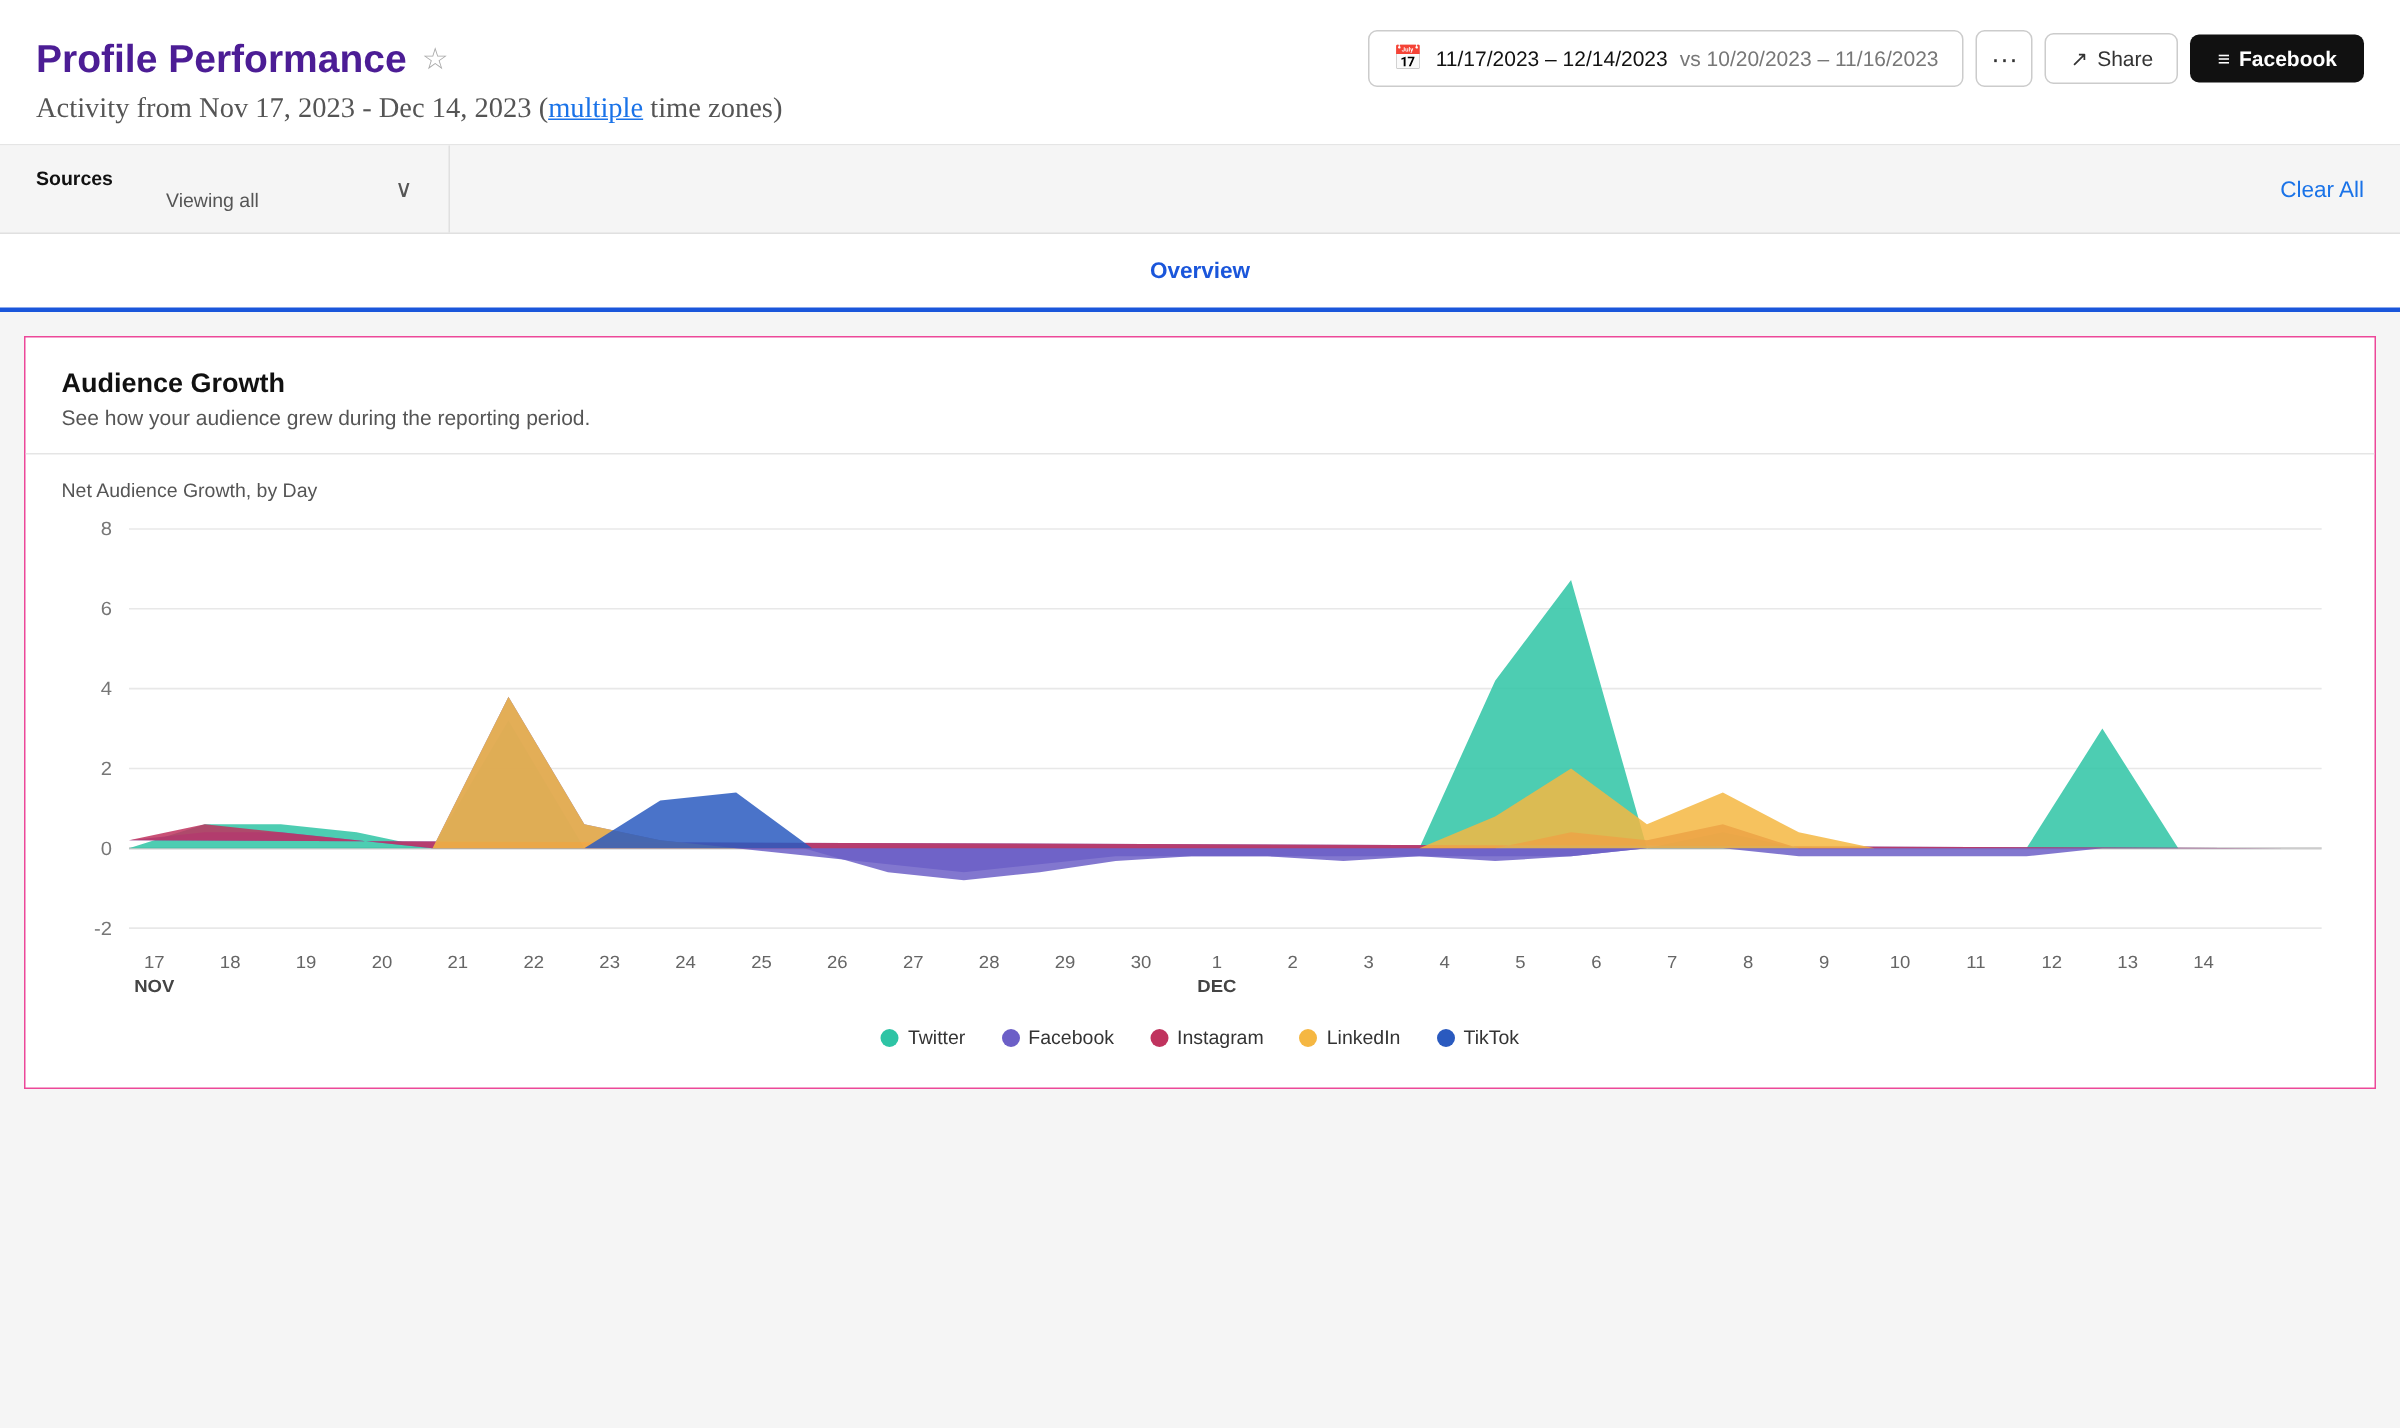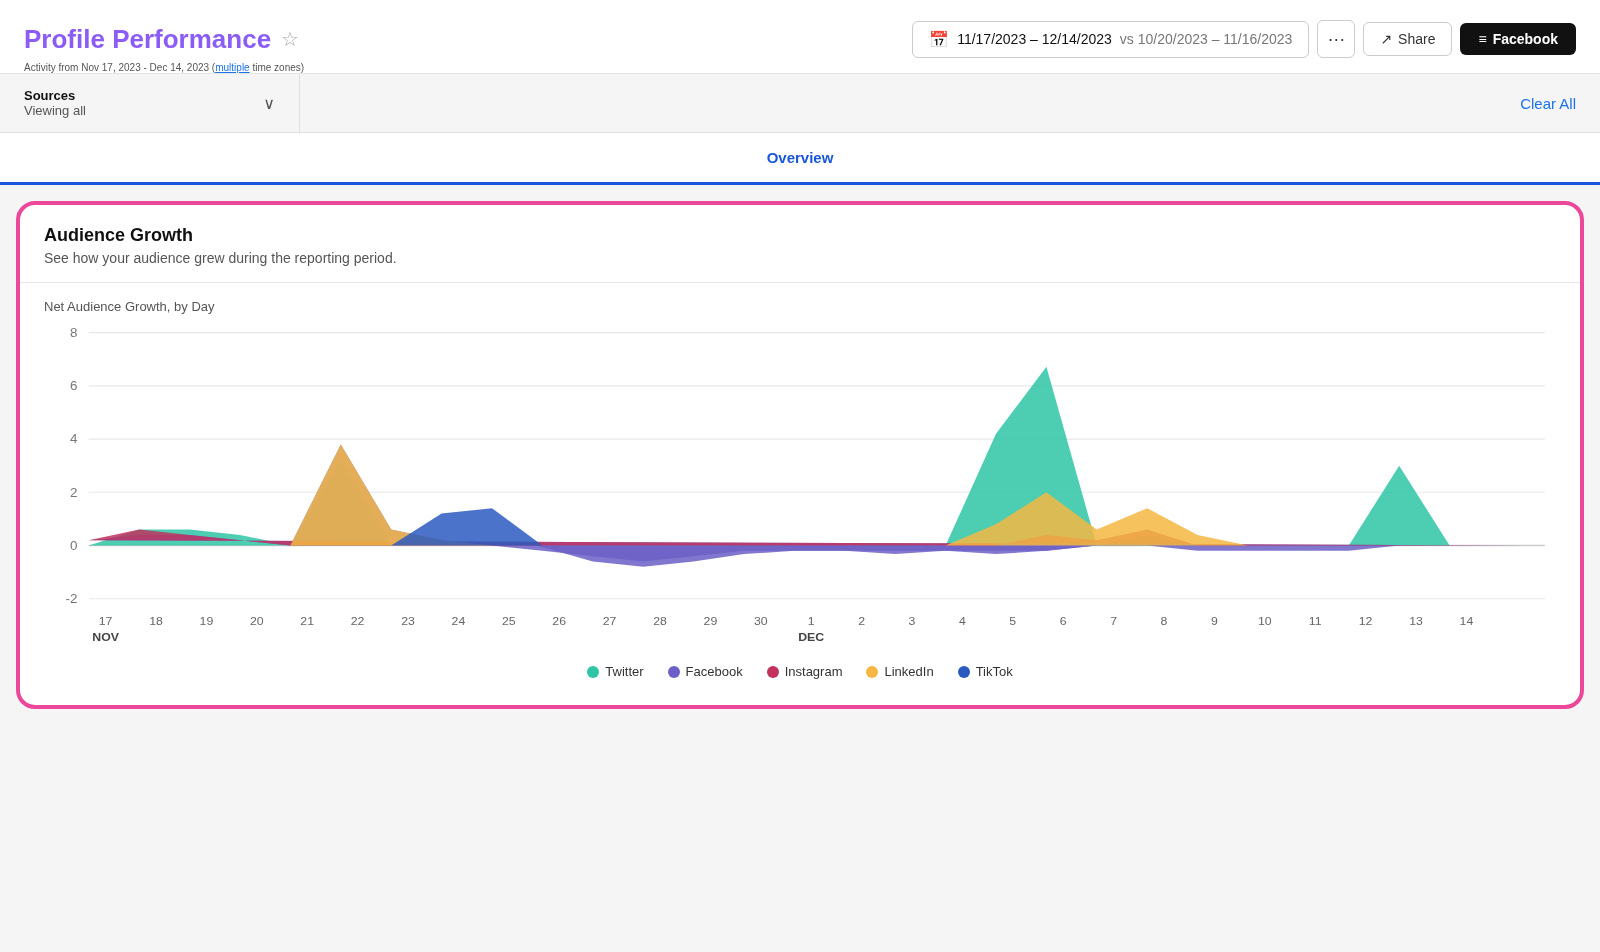--- a/index.html
+++ b/index.html
@@ -20,32 +20,34 @@
 
     .title-group {
       display: flex;
       align-items: center;
       gap: 10px;
     }
 
     .page-title {
       font-size: 26px;
       font-weight: 700;
-      color: #8b5cf6;
+      color: #4c1d95;
     }
 
     .star-icon {
       color: #aaa;
       font-size: 20px;
       cursor: pointer;
     }
 
     .subtitle {
-      font-size: 10px;
-      color: #555;
+      font-size: 19px;
+      color: #555;
+      margin-bottom: 12px;
+      font-family: Liberation Serif, serif;
     }
 
     .subtitle a {
       color: #1a73e8;
       text-decoration: underline;
     }
 
     .header-controls {
       display: flex;
       align-items: center;
@@ -146,20 +148,21 @@
 
     .sources-label {
       font-size: 13px;
       font-weight: 700;
       color: #111;
     }
 
     .viewing-all {
       font-size: 13px;
       color: #555;
+      text-align: center;
     }
 
     .chevron-icon {
       font-size: 16px;
       color: #555;
       cursor: pointer;
     }
 
     .clear-all-btn {
       padding: 14px 24px;
@@ -197,22 +200,22 @@
     }
 
     .main-content {
       padding: 0;
       background: #f5f5f5;
     }
 
     .chart-card {
       background: #fff;
       margin: 16px;
-      border-radius: 19px;
-      border: 4px solid #ec4899;
+      border-radius: 0;
+      border: 1px solid #ec4899;
       overflow: hidden;
     }
 
     .chart-header {
       padding: 20px 24px 16px;
       border-bottom: 1px solid #e5e5e5;
     }
 
     .chart-title {
       font-size: 18px;

